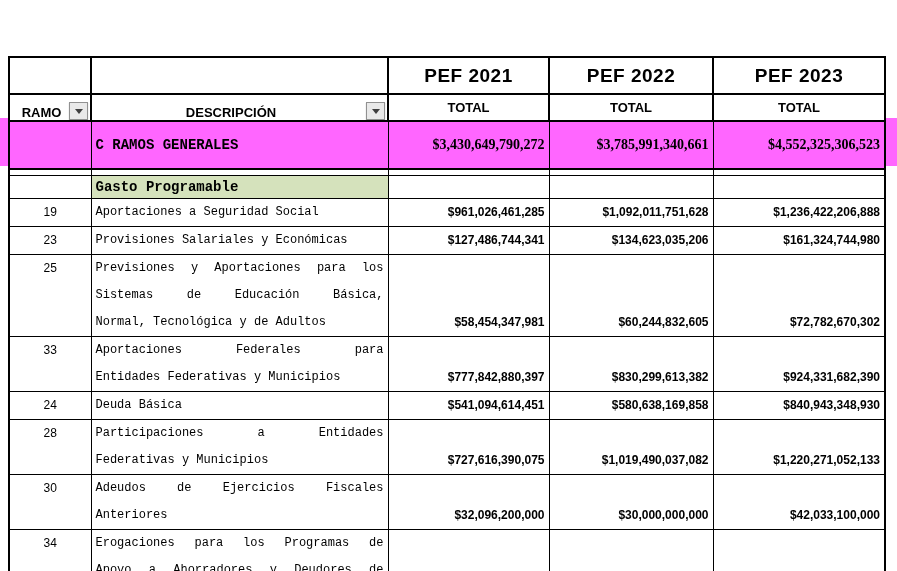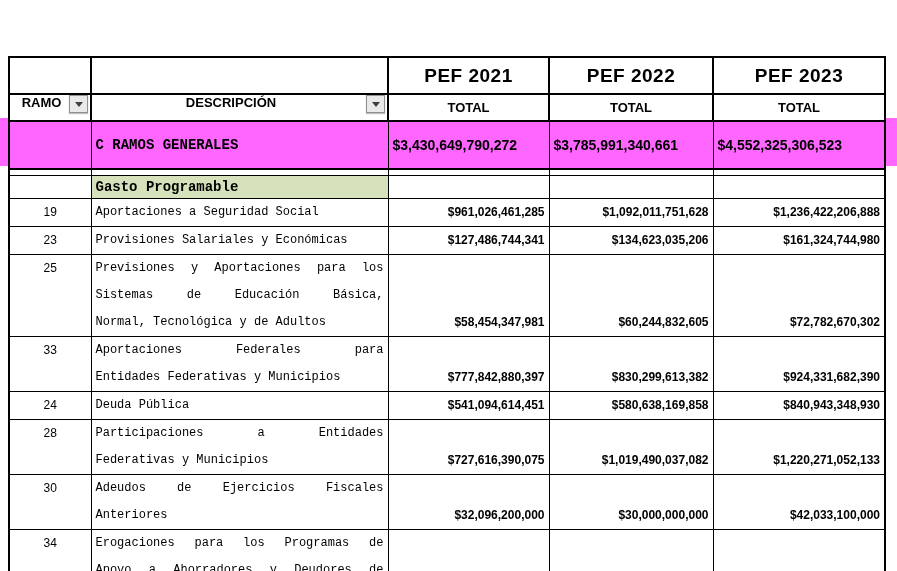--- a/index.html
+++ b/index.html
@@ -35,21 +35,21 @@
     background:#fff;
   }
   
   table.sheet{border:2px solid #000;}
   
   tr.r-years td{height:35px;border-width:2px;text-align:center;vertical-align:middle;}
   td.year{font-size:19px;font-weight:bold;letter-spacing:.5px;}
   tr.r-sub td{height:25px;border-width:2px;vertical-align:middle;font-weight:bold;font-size:13px;}
   td.total-hdr{text-align:center;}
   td.filter-hdr{padding:0 2px 0 4px;}
-  .fh-inner{display:flex;align-items:flex-start;justify-content:space-between;height:100%;}
+  .fh-inner{display:flex;align-items:flex-end;justify-content:space-between;height:100%;}
   .fh-label{flex:1;text-align:center;font-weight:bold;font-size:13px;}
   .filterbtn{
     flex:0 0 auto;
     width:17px;height:16px;
     background:#e9e9e9;
     border:1px solid #919191;
     box-shadow:0 1px 1px rgba(0,0,0,.25);
     display:flex;align-items:center;justify-content:center;
     cursor:pointer;
   }
@@ -61,21 +61,21 @@
   }
   
   tr.total td{
     background:var(--magenta,#FF66FF);
     height:46px;
     vertical-align:middle;
     font-weight:bold;
     border-bottom-width:2px;
   }
   tr.total td.desc{font-size:14px;}
-  tr.total td.val{font-size:14px;}
+  tr.total td.val{font-size:14px;text-align:right;font-family:Liberation Serif, serif;}
   
   tr.spacer td{height:5px;padding:0;}
   
   tr.section td{height:22px;vertical-align:middle;}
   tr.section td.desc{
     background:var(--green,#D5E2BC);
     font-weight:bold;font-size:14px;
   }
   
   tr.data td{vertical-align:top;font-size:12px;}
@@ -193,21 +193,21 @@
             <div class="jl">Aportaciones Federales para</div>
             <div>Entidades Federativas y Municipios</div>
           </td>
           <td class="val">$777,842,880,397</td>
           <td class="val">$830,299,613,382</td>
           <td class="val">$924,331,682,390</td>
         </tr>
         <tr class="data">
           <td class="ramo">24</td>
           <td class="desc">
-            <div>Deuda Pública</div>
+            <div>Deuda Básica</div>
           </td>
           <td class="val">$541,094,614,451</td>
           <td class="val">$580,638,169,858</td>
           <td class="val">$840,943,348,930</td>
         </tr>
         <tr class="data">
           <td class="ramo">28</td>
           <td class="desc">
             <div class="jl">Participaciones a Entidades</div>
             <div>Federativas y Municipios</div>

